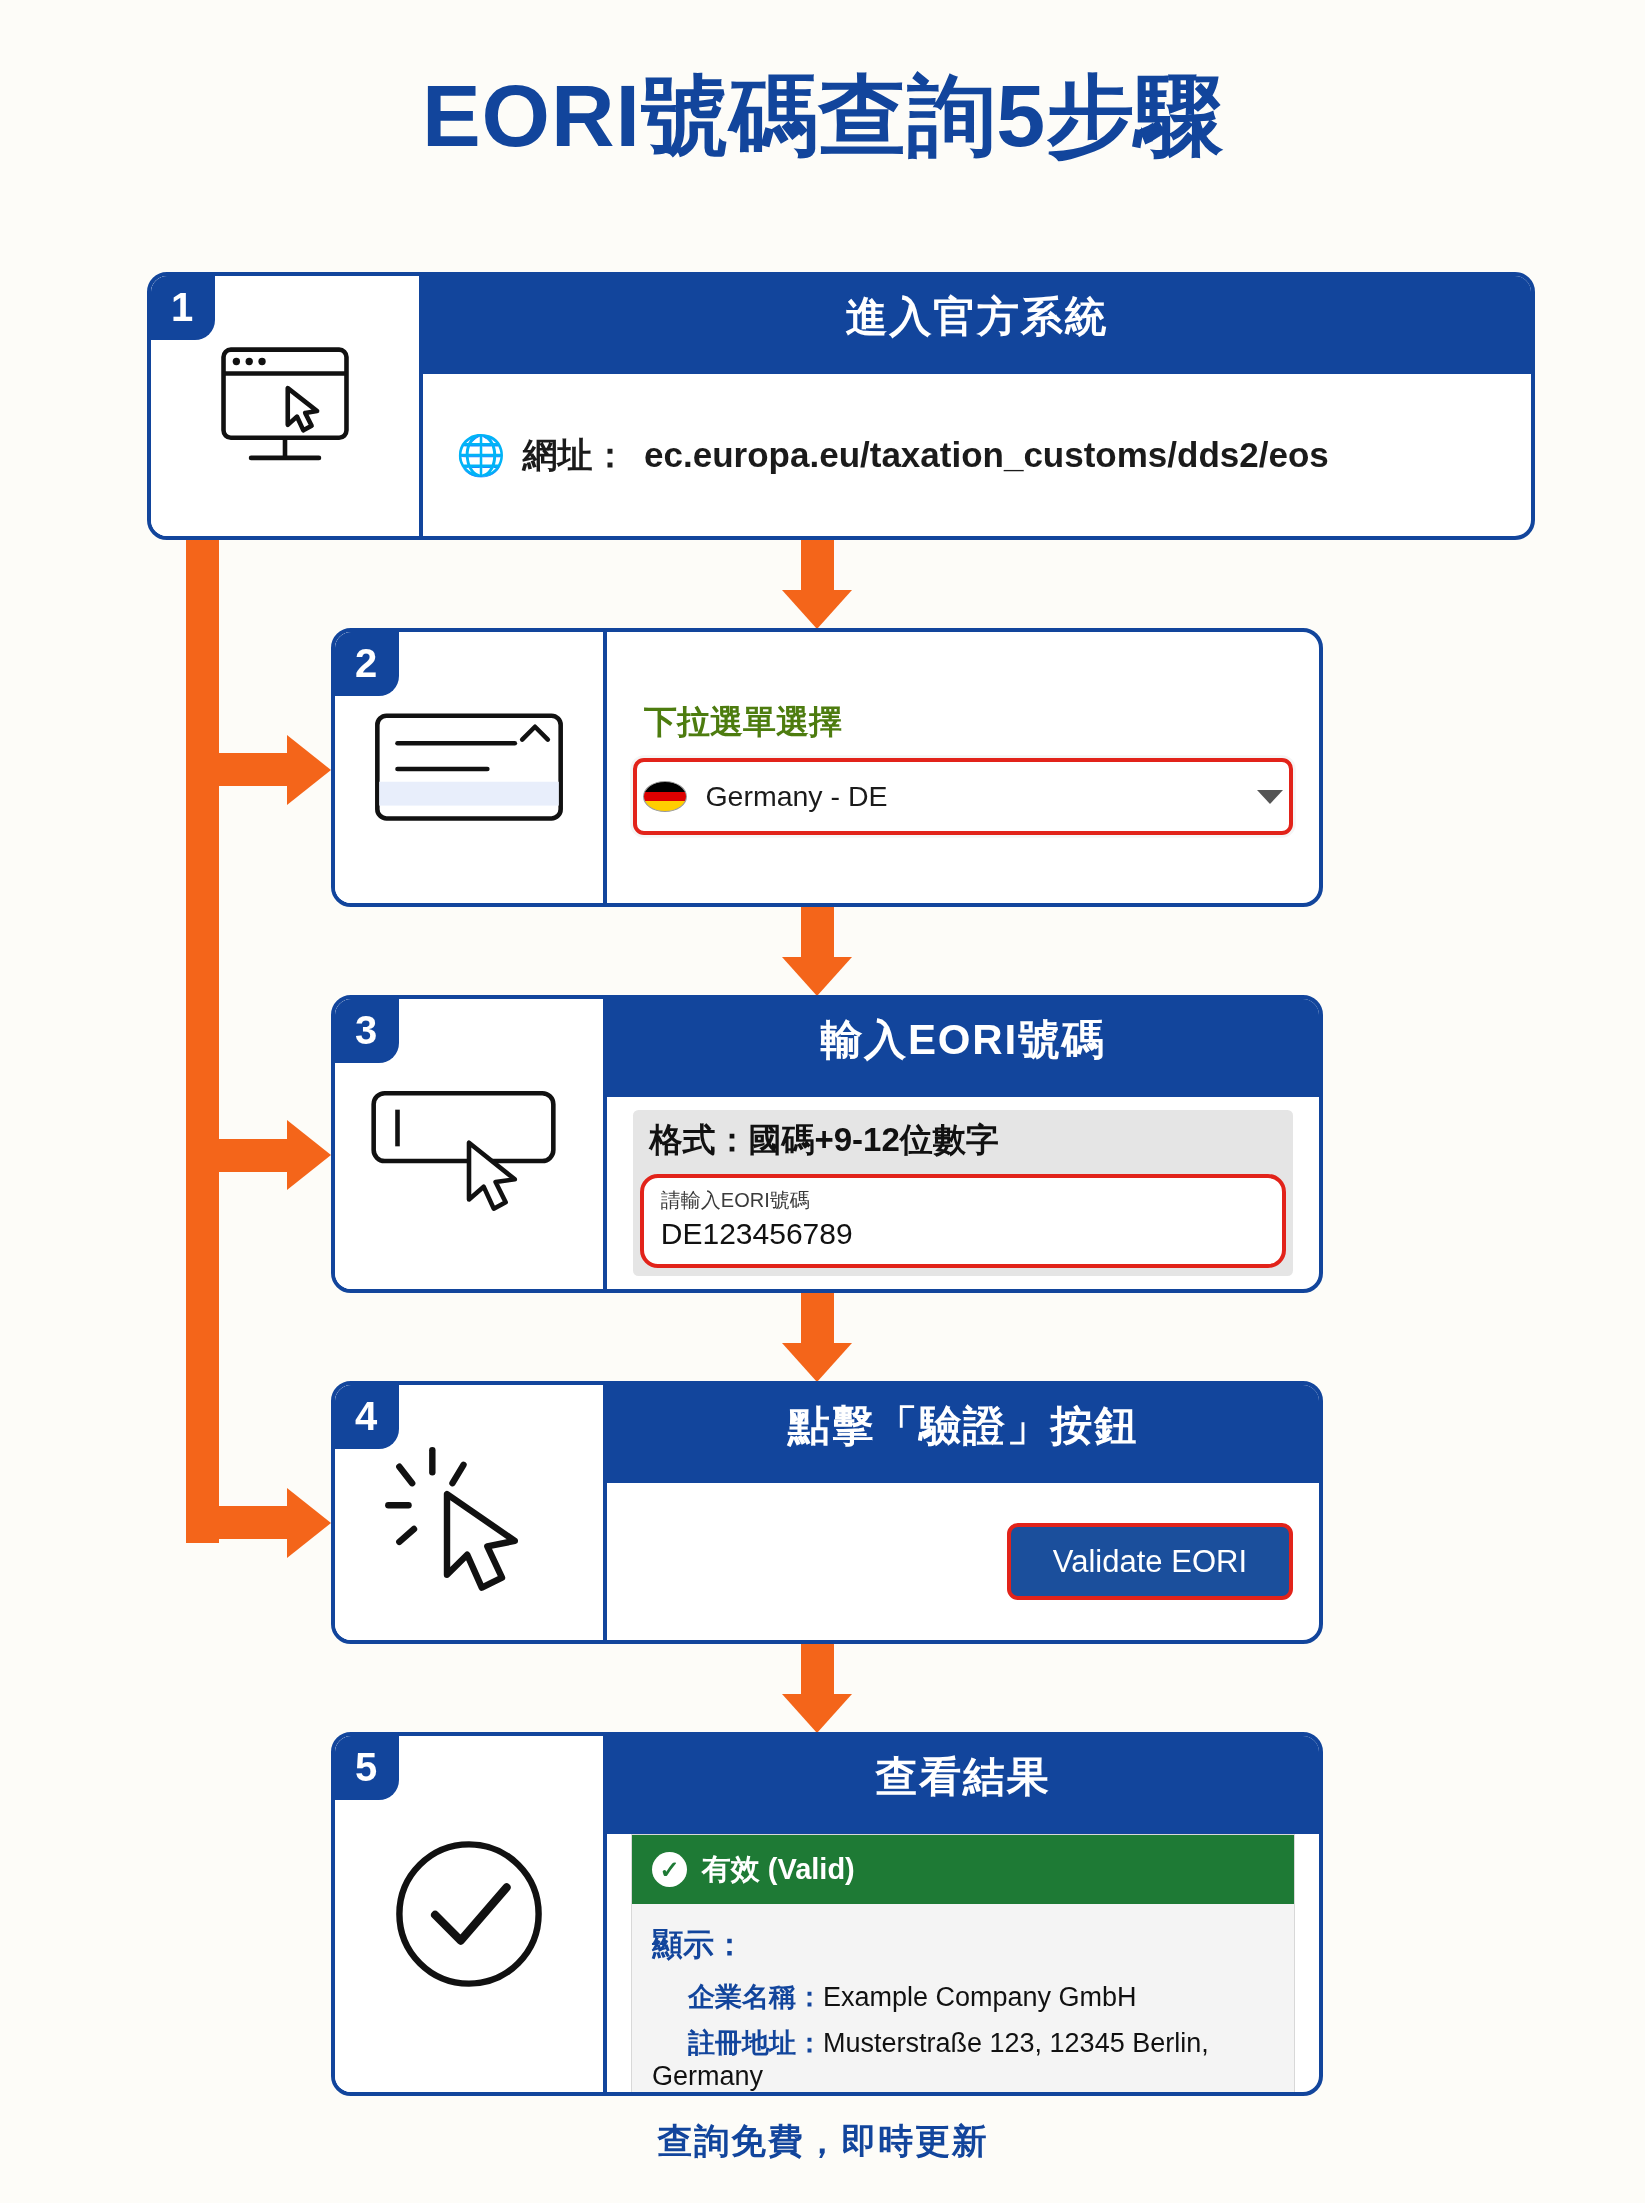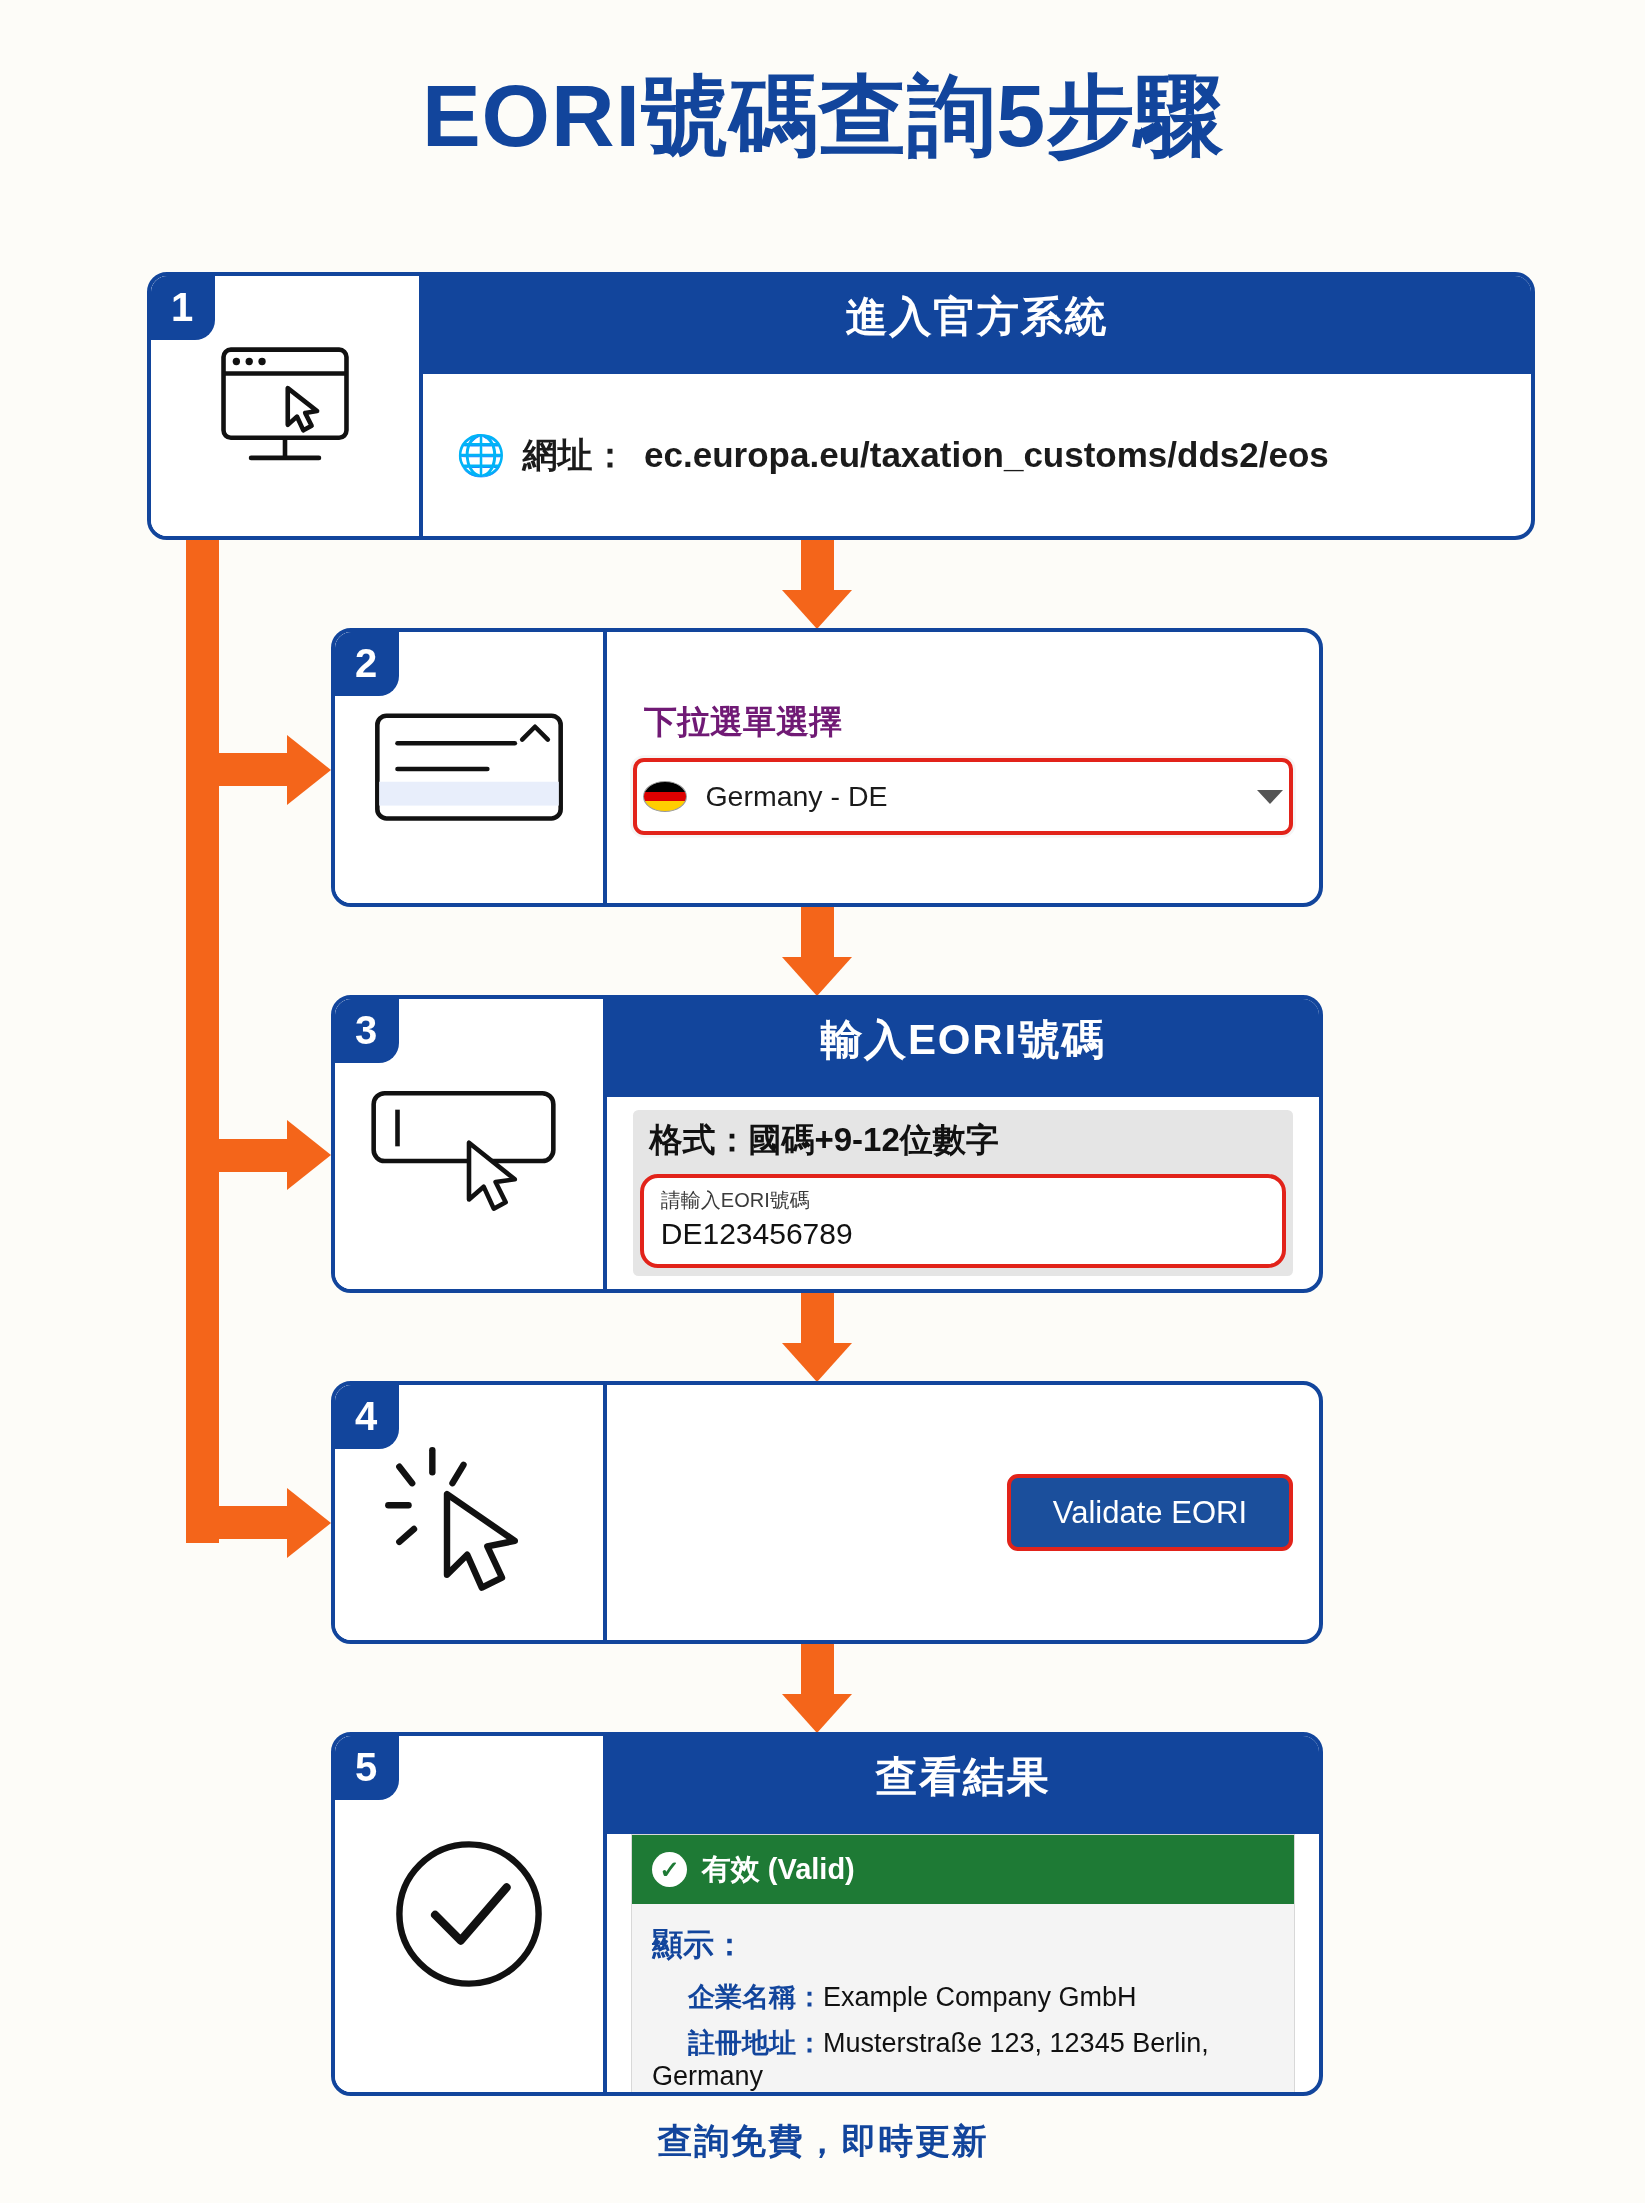--- a/index.html
+++ b/index.html
@@ -151,21 +151,21 @@
     color: #2d7fd3;
     font-size: 40px;
     line-height: 1;
   }
 
   
   .sel-wrap { width: 100%; }
   .sel-label {
     font-size: 33px;
     font-weight: bold;
-    color: #701a75;
+    color: #4d7c0f;
     margin: 0 0 13px 11px;
   }
   .sel-box {
     border: 4.6px solid #e2231a;
     border-radius: 11px;
     background: #fff;
     height: 77px;
     display: flex;
     align-items: center;
     padding: 0 6px;
@@ -404,20 +404,21 @@
         <line x1="70" y1="22" x2="70" y2="46"></line>
         <line x1="34" y1="40" x2="48" y2="58"></line>
         <line x1="22" y1="82" x2="44" y2="82"></line>
         <line x1="104" y1="38" x2="92" y2="58"></line>
         <line x1="34" y1="122" x2="50" y2="108"></line>
       </g>
       <path d="M86 70 L86 158 L108 136 L124 172 L146 161 L130 127 L160 121 Z" fill="#fff" stroke="#111" stroke-width="7" stroke-linejoin="round"></path>
     </svg>
   </div>
   <div class="card-body">
+    <div class="card-head">點擊「驗證」按鈕</div>
     <div class="card-content">
       <div class="btn-wrap">
         <div class="validate-btn">Validate EORI</div>
       </div>
     </div>
   </div>
 </div>
 
 <div class="card" style="left:331px; top:1732px; width:992px; height:364px;">
   <div class="card-icon" style="width:272px;">

